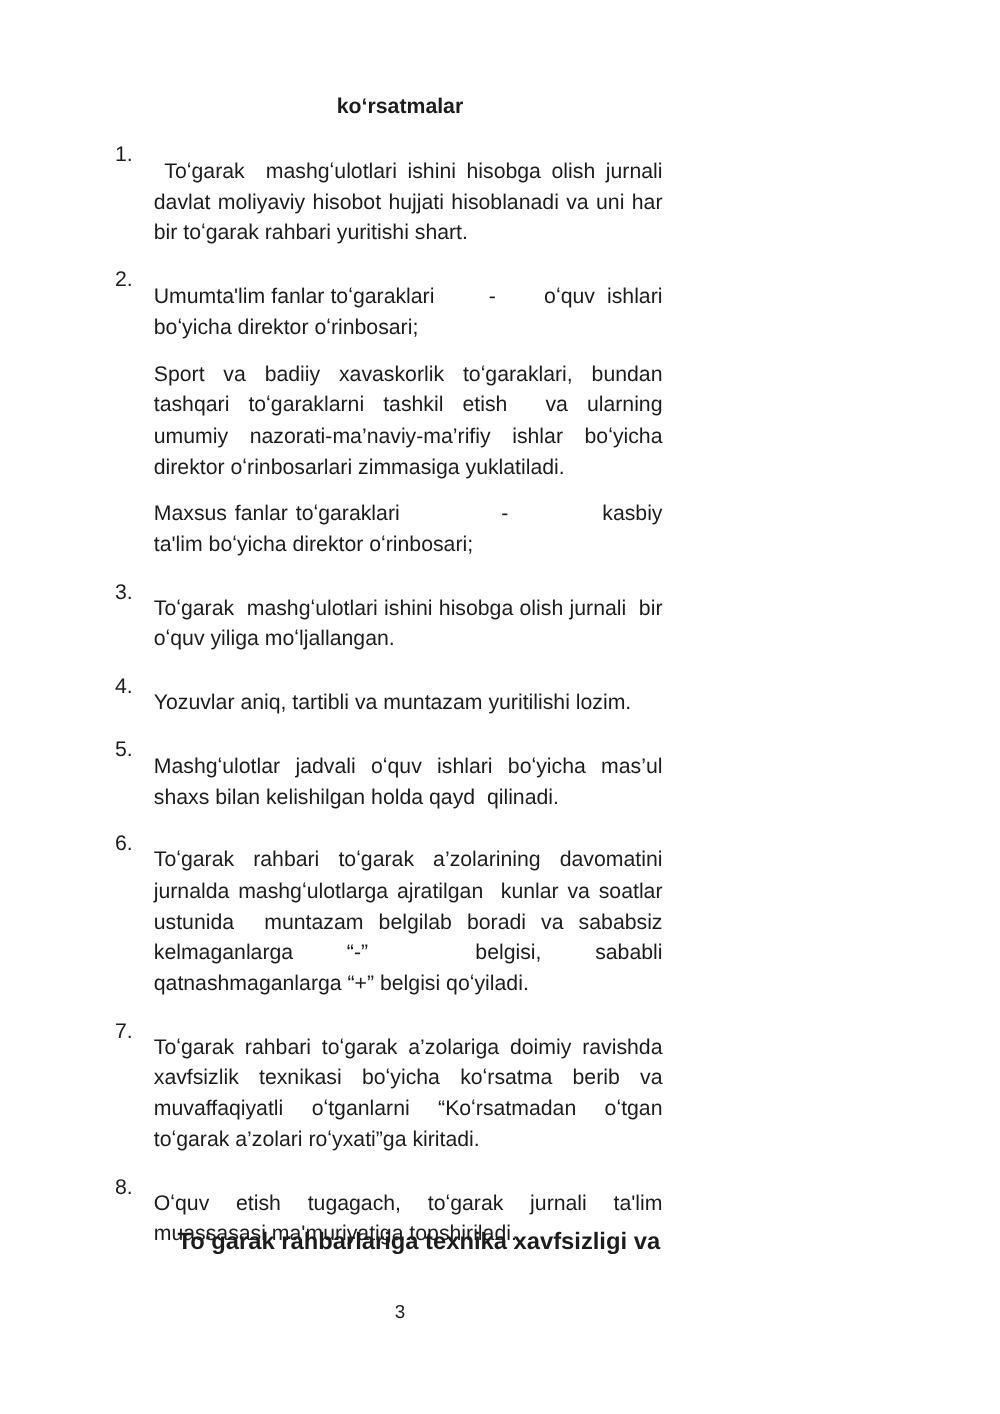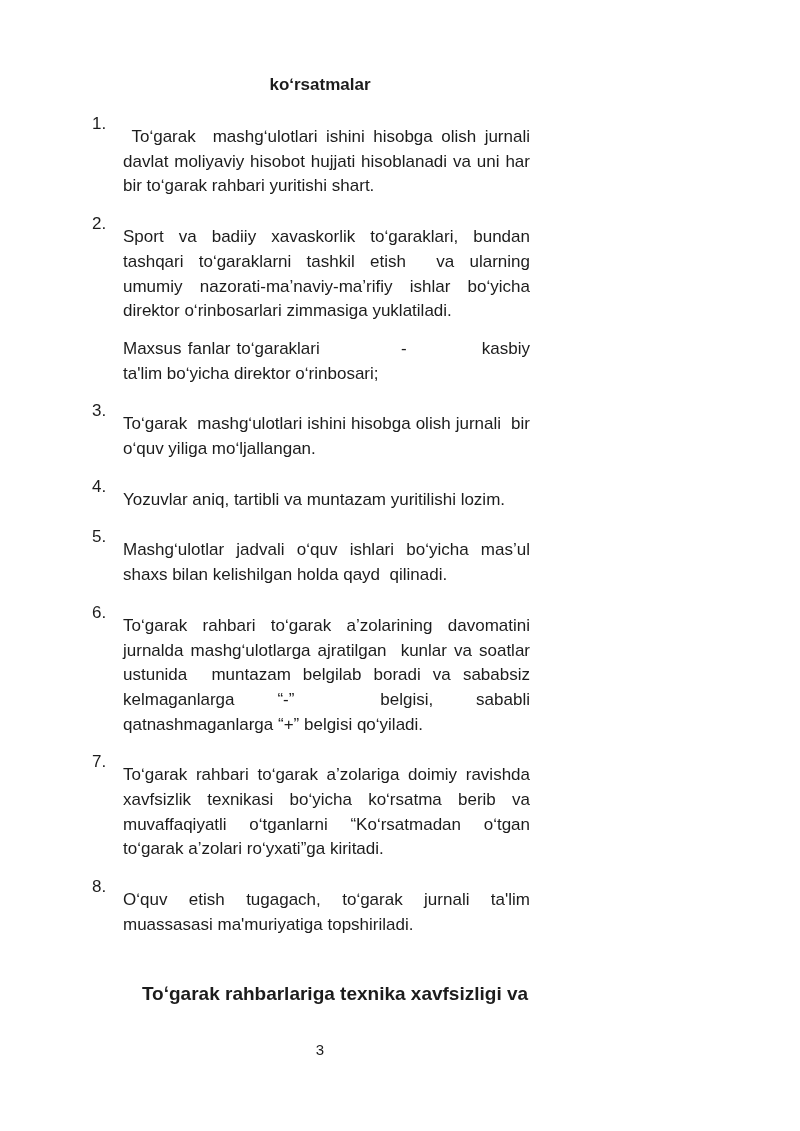--- a/index.html
+++ b/index.html
@@ -79,20 +79,21 @@
     <div class="item">
       <span class="item-num">1.</span>
       <div class="item-body">
         <p>&nbsp;Toʻgarak&nbsp; mashgʻulotlari ishini hisobga olish jurnali davlat moliyaviy hisobot hujjati hisoblanadi va uni har bir toʻgarak rahbari yuritishi shart.</p>
       </div>
     </div>
 
     <div class="item">
       <span class="item-num">2.</span>
       <div class="item-body">
+        <p>Umumta'lim fanlar toʻgaraklari&nbsp;&nbsp;&nbsp;&nbsp;&nbsp;&nbsp;&nbsp;&nbsp;&nbsp;-&nbsp;&nbsp;&nbsp;&nbsp;&nbsp;&nbsp;&nbsp;&nbsp;oʻquv&nbsp; ishlari boʻyicha direktor oʻrinbosari;</p>
         <p>Sport va badiiy xavaskorlik toʻgaraklari, bundan tashqari toʻgaraklarni tashkil etish&nbsp; va ularning umumiy nazorati-ma’naviy-ma’rifiy ishlar boʻyicha direktor oʻrinbosarlari zimmasiga yuklatiladi.</p>
         <p>Maxsus fanlar toʻgaraklari&nbsp;&nbsp;&nbsp;&nbsp;&nbsp;&nbsp;&nbsp;&nbsp;&nbsp;&nbsp;&nbsp;&nbsp;&nbsp;-&nbsp;&nbsp;&nbsp;&nbsp;&nbsp;&nbsp;&nbsp;&nbsp;&nbsp;&nbsp;&nbsp;&nbsp;kasbiy ta'lim boʻyicha direktor oʻrinbosari;</p>
       </div>
     </div>
 
     <div class="item">
       <span class="item-num">3.</span>
       <div class="item-body">
         <p>Toʻgarak&nbsp; mashgʻulotlari ishini hisobga olish jurnali&nbsp; bir oʻquv yiliga moʻljallangan.</p>
       </div>

